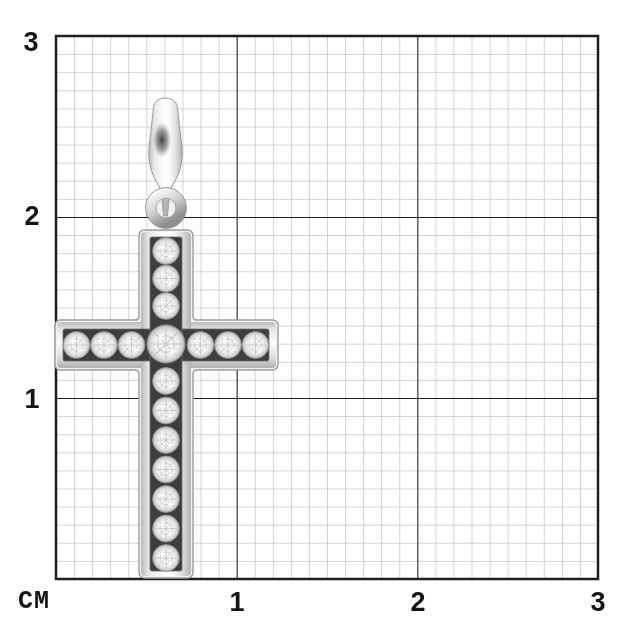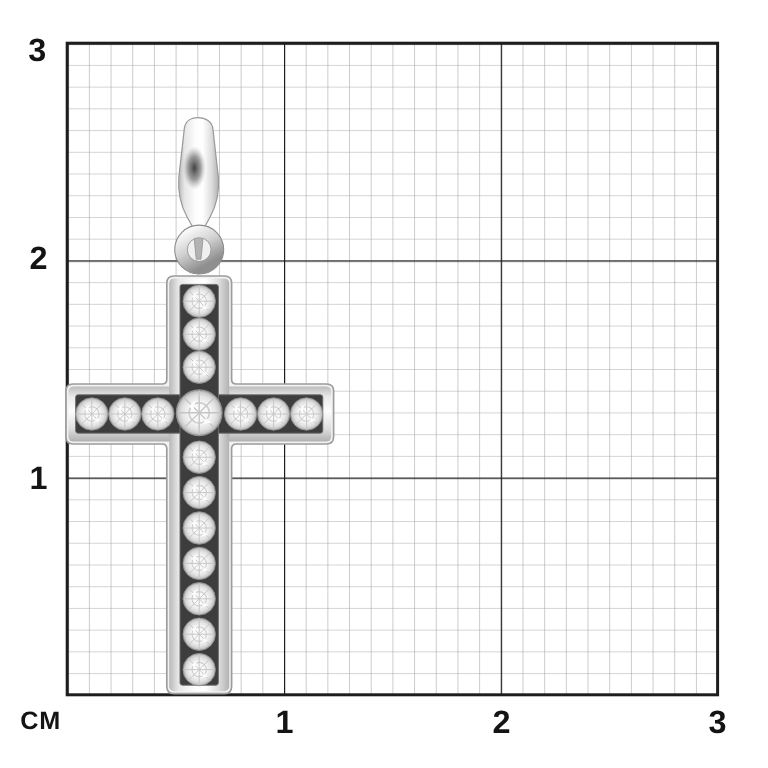--- a/index.html
+++ b/index.html
@@ -6,21 +6,21 @@
   .stage{
     position:relative;width:640px;height:640px;background:#ffffff;
     overflow:hidden;font-family:"Liberation Sans",sans-serif;
   }
   .stage svg{position:absolute;left:0;top:0;}
   .tick{
     position:absolute;transform:translate(-50%,-50%);
     font-weight:700;font-size:27px;color:#141414;line-height:1;
     letter-spacing:0;white-space:nowrap;user-select:none;
   }
-  .unit{font-size:21px;letter-spacing:1px;}
+  .unit{font-size:25px;letter-spacing:1px;font-family:Liberation Mono, monospace;}
 </style>
 </head>
 <body>
 
 <div class="stage">
 
   <svg width="640" height="640" viewBox="0 0 640 640">
     <defs>
       <pattern id="minorGrid" patternUnits="userSpaceOnUse" x="56" y="36" width="18.0667" height="18.1">
         <path d="M 0 0 H 18.0667 M 0 0 V 18.1" fill="none" stroke="#a9a9a9" stroke-width="1"></path>

